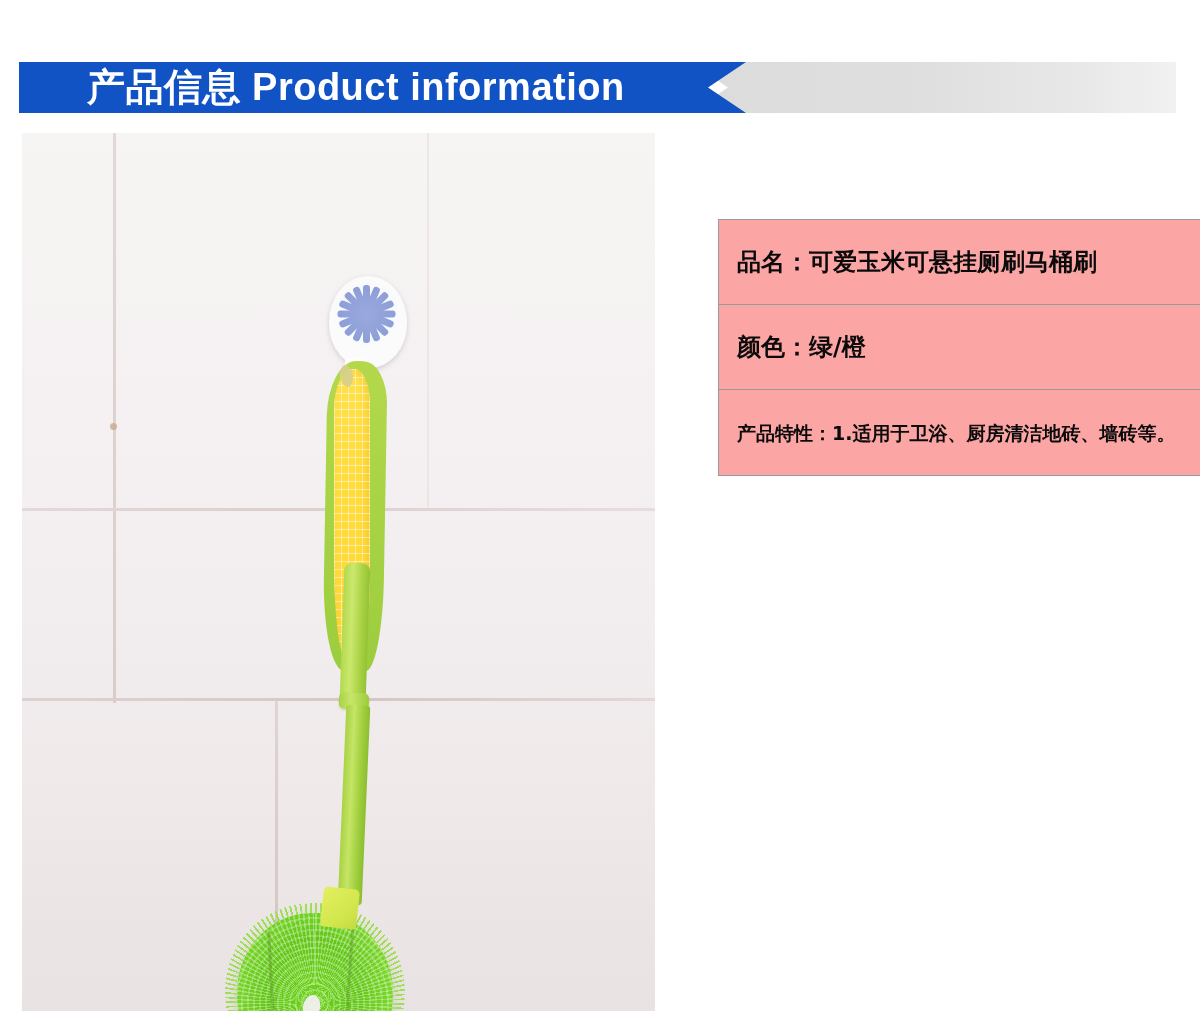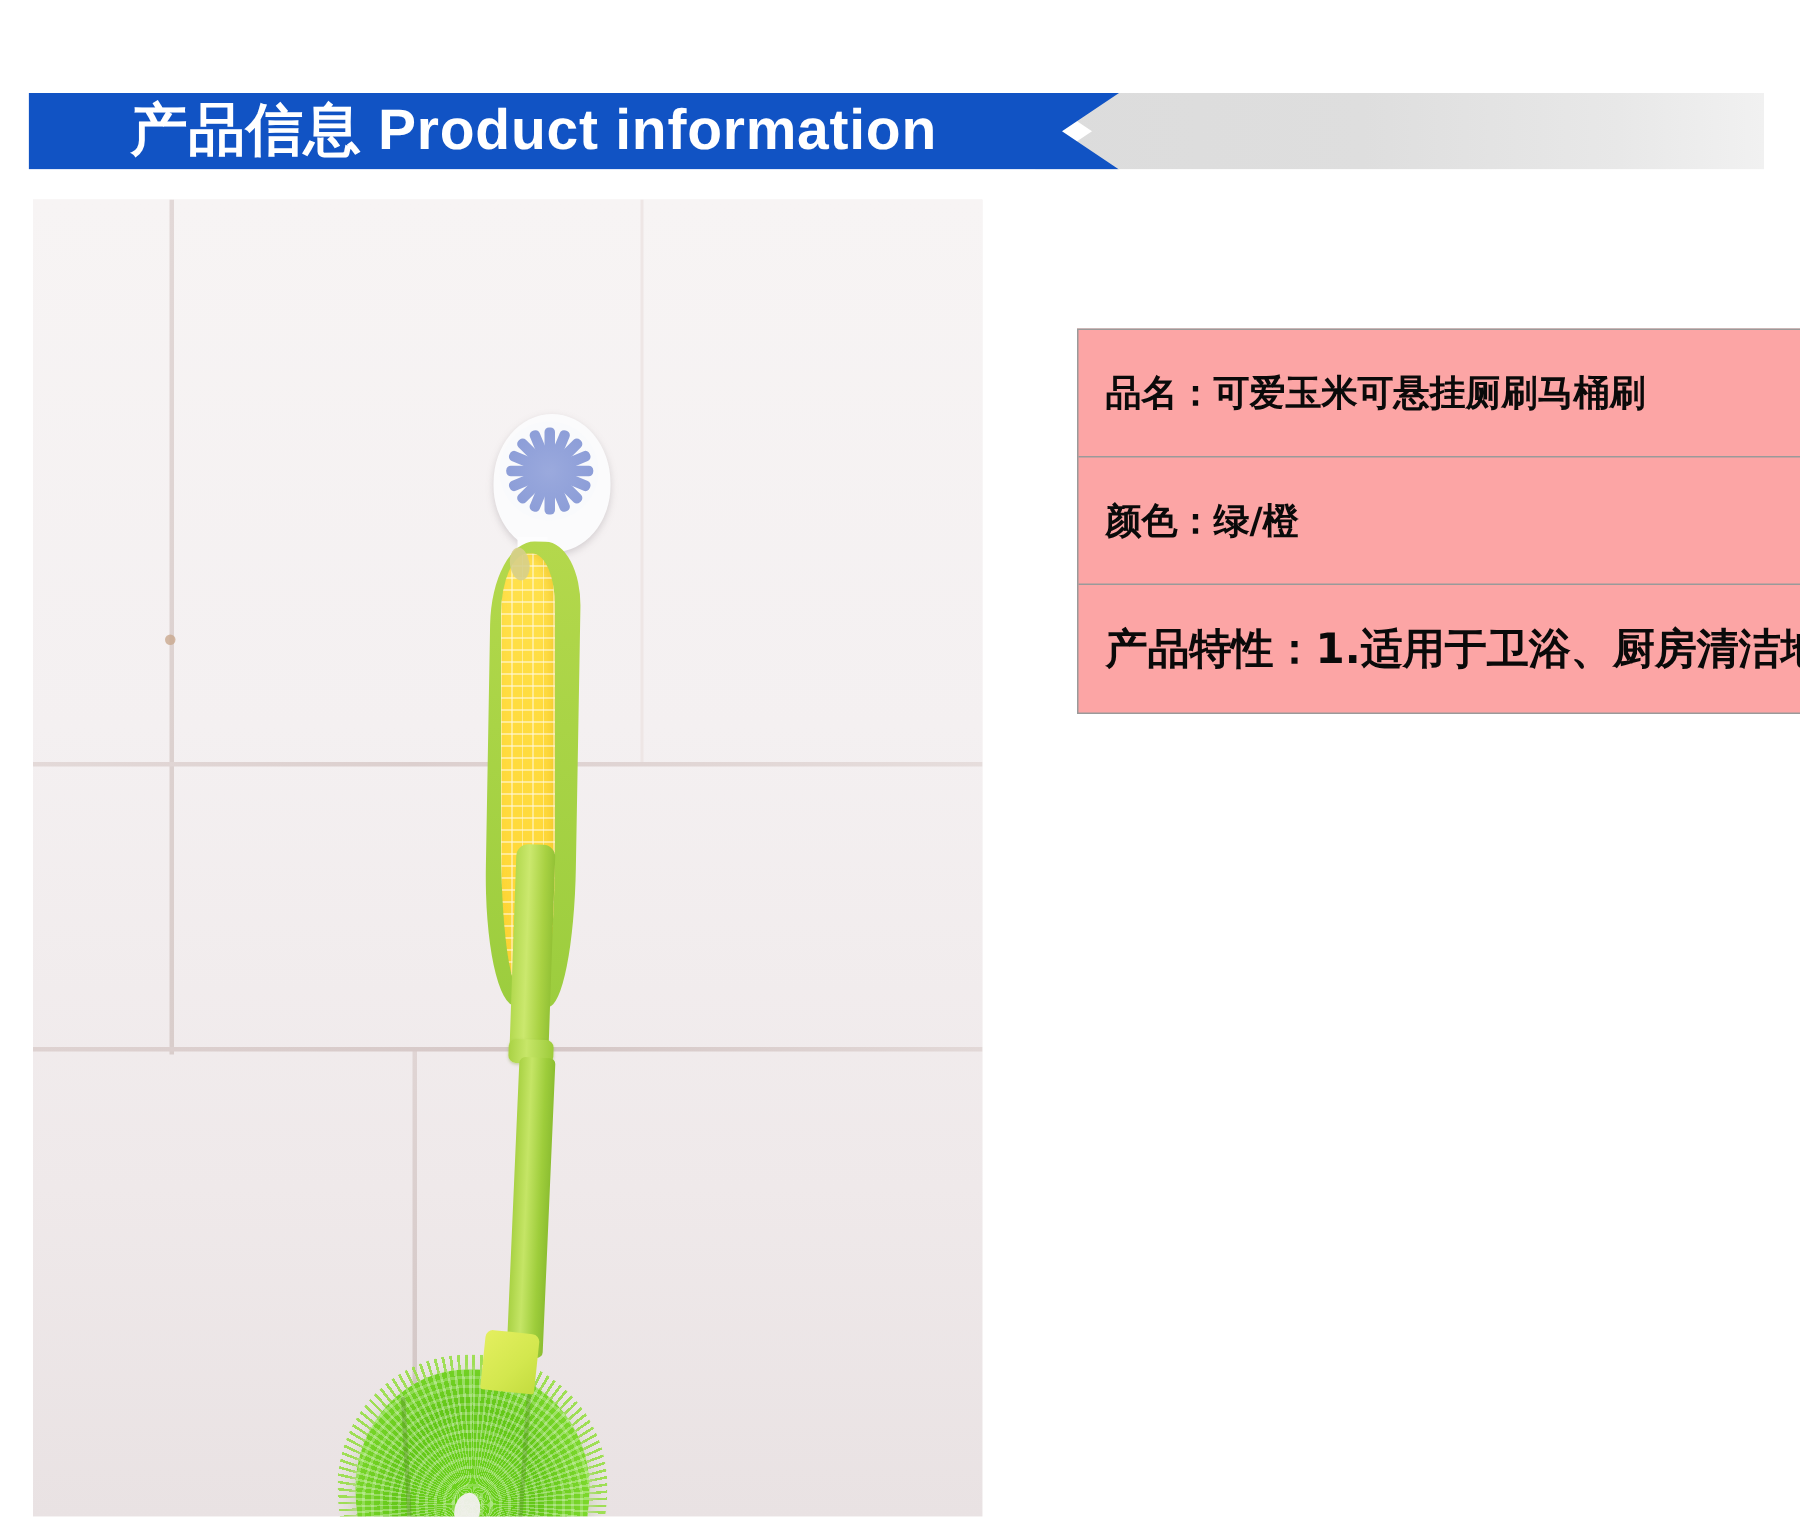--- a/index.html
+++ b/index.html
@@ -286,21 +286,21 @@
     font-family: "DejaVu Sans", "Liberation Sans", sans-serif;
     white-space: nowrap;
   }
   .features-cell {
     display: block;
     height: auto;
     padding: 18px 0 24px 18px;
     border-bottom: none;
   }
   .feat-line {
-    font-size: 28px;
+    font-size: 19px;
     font-weight: bold;
     color: #0a0a0a;
     font-family: "DejaVu Sans", "Liberation Sans", sans-serif;
     line-height: 44px;
     white-space: nowrap;
   }
 </style>
 </head>
 <body>
 

